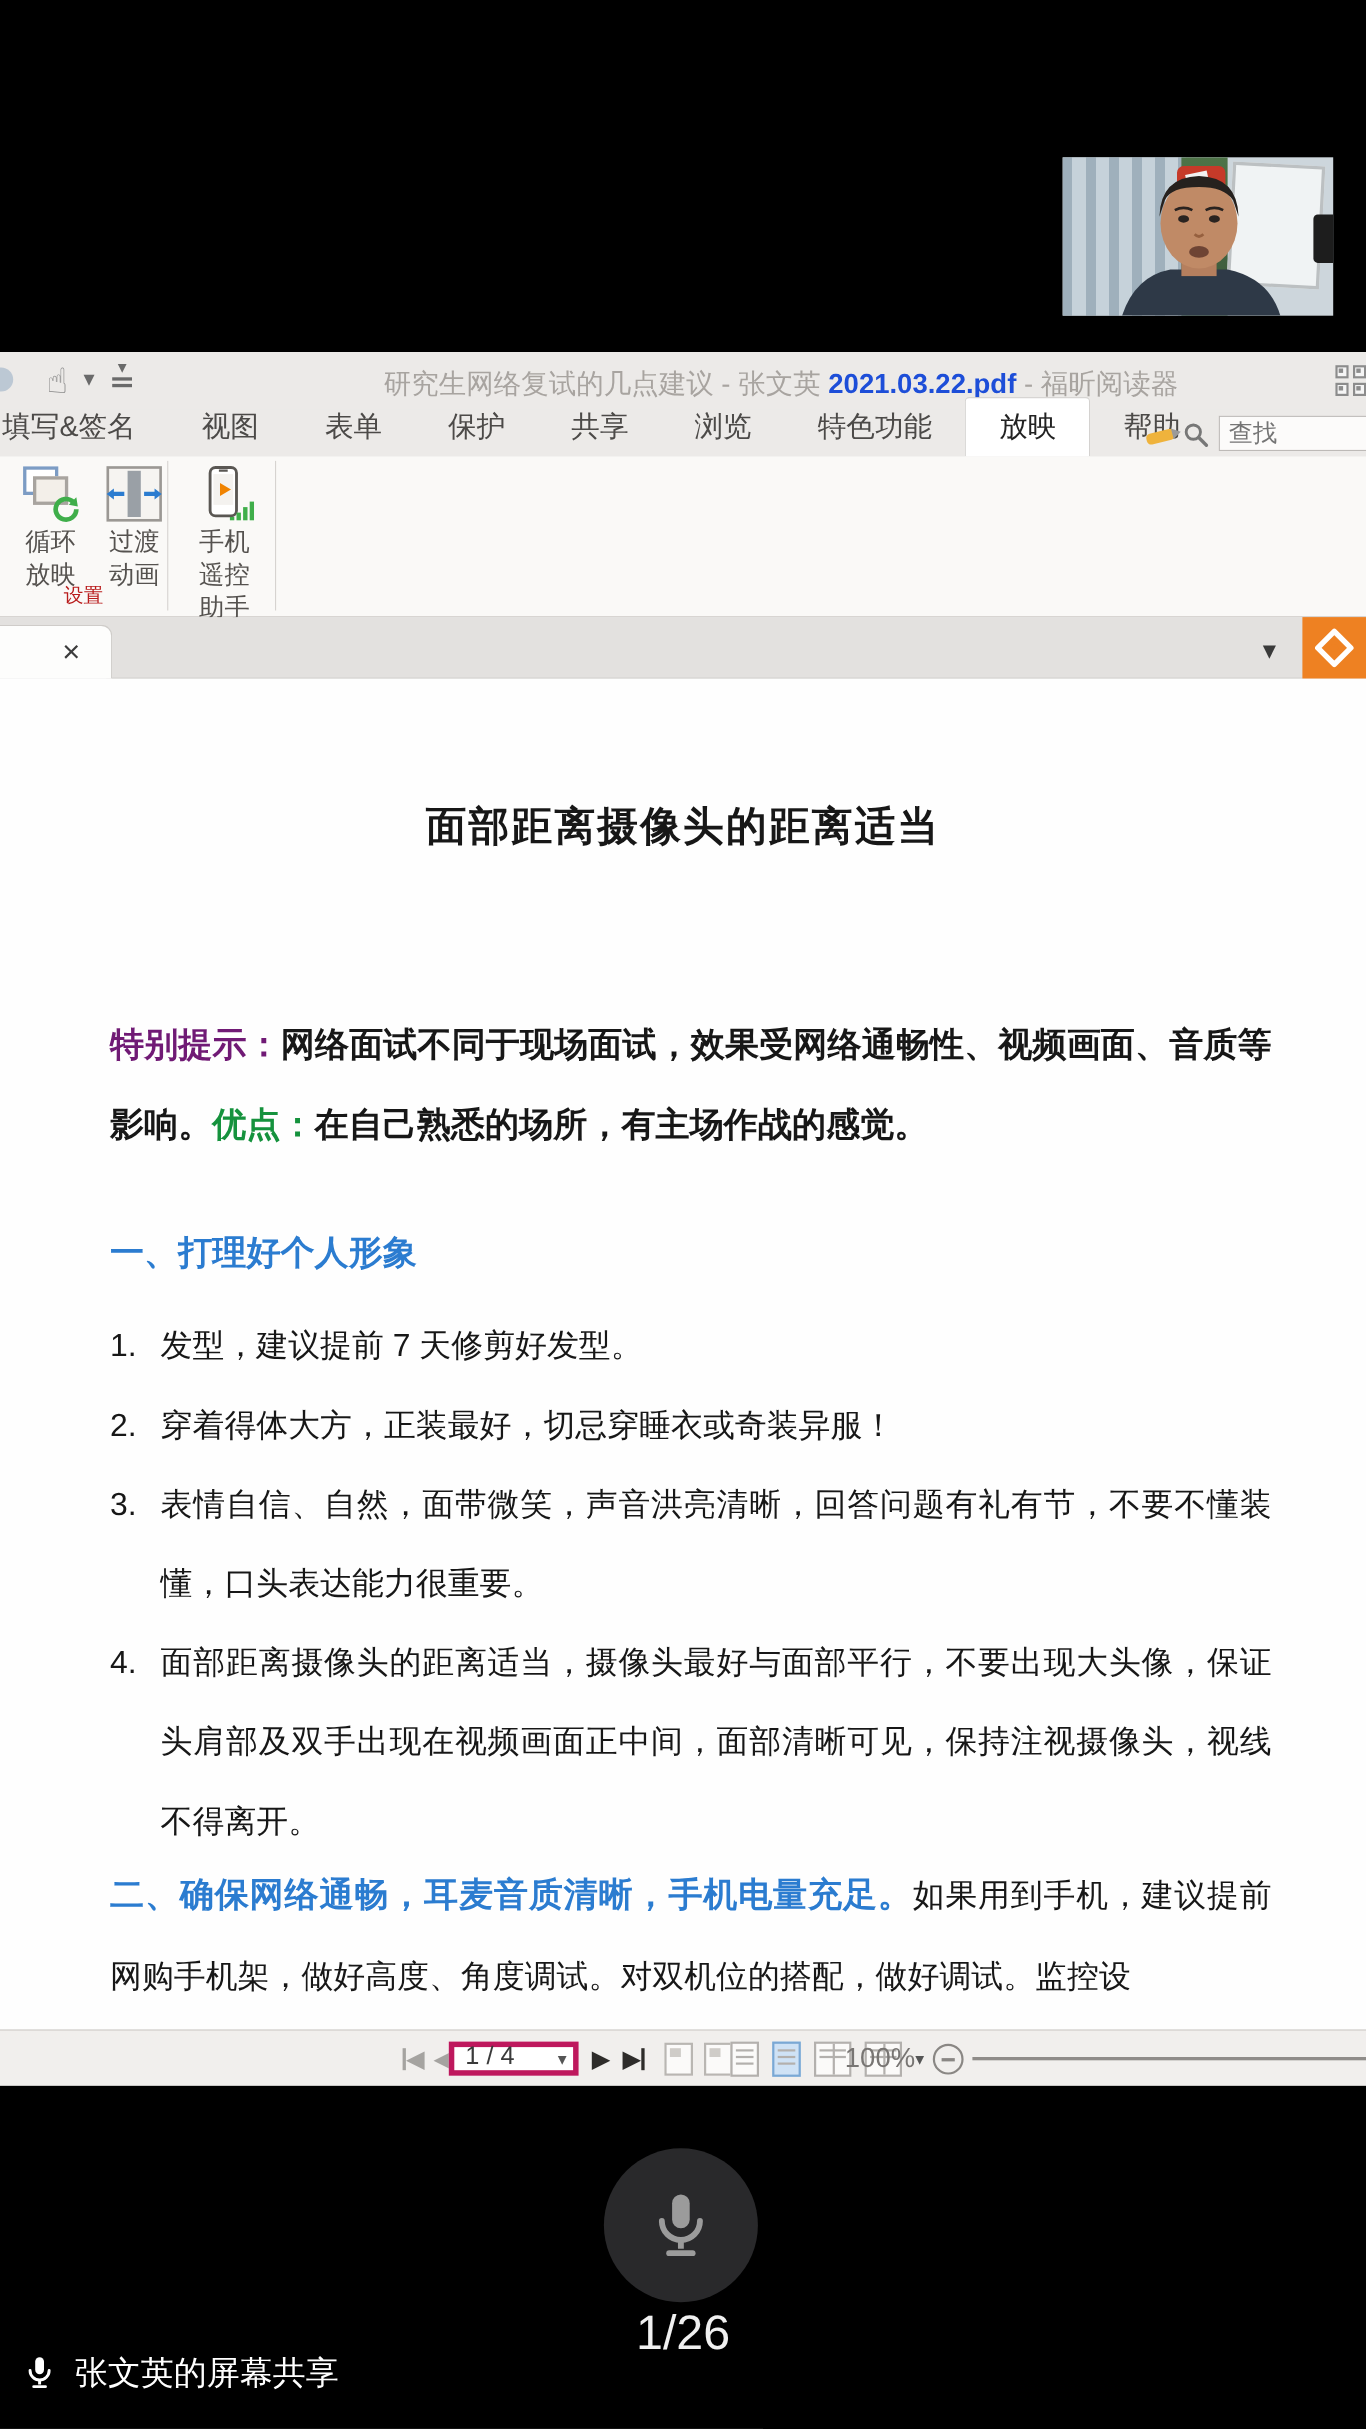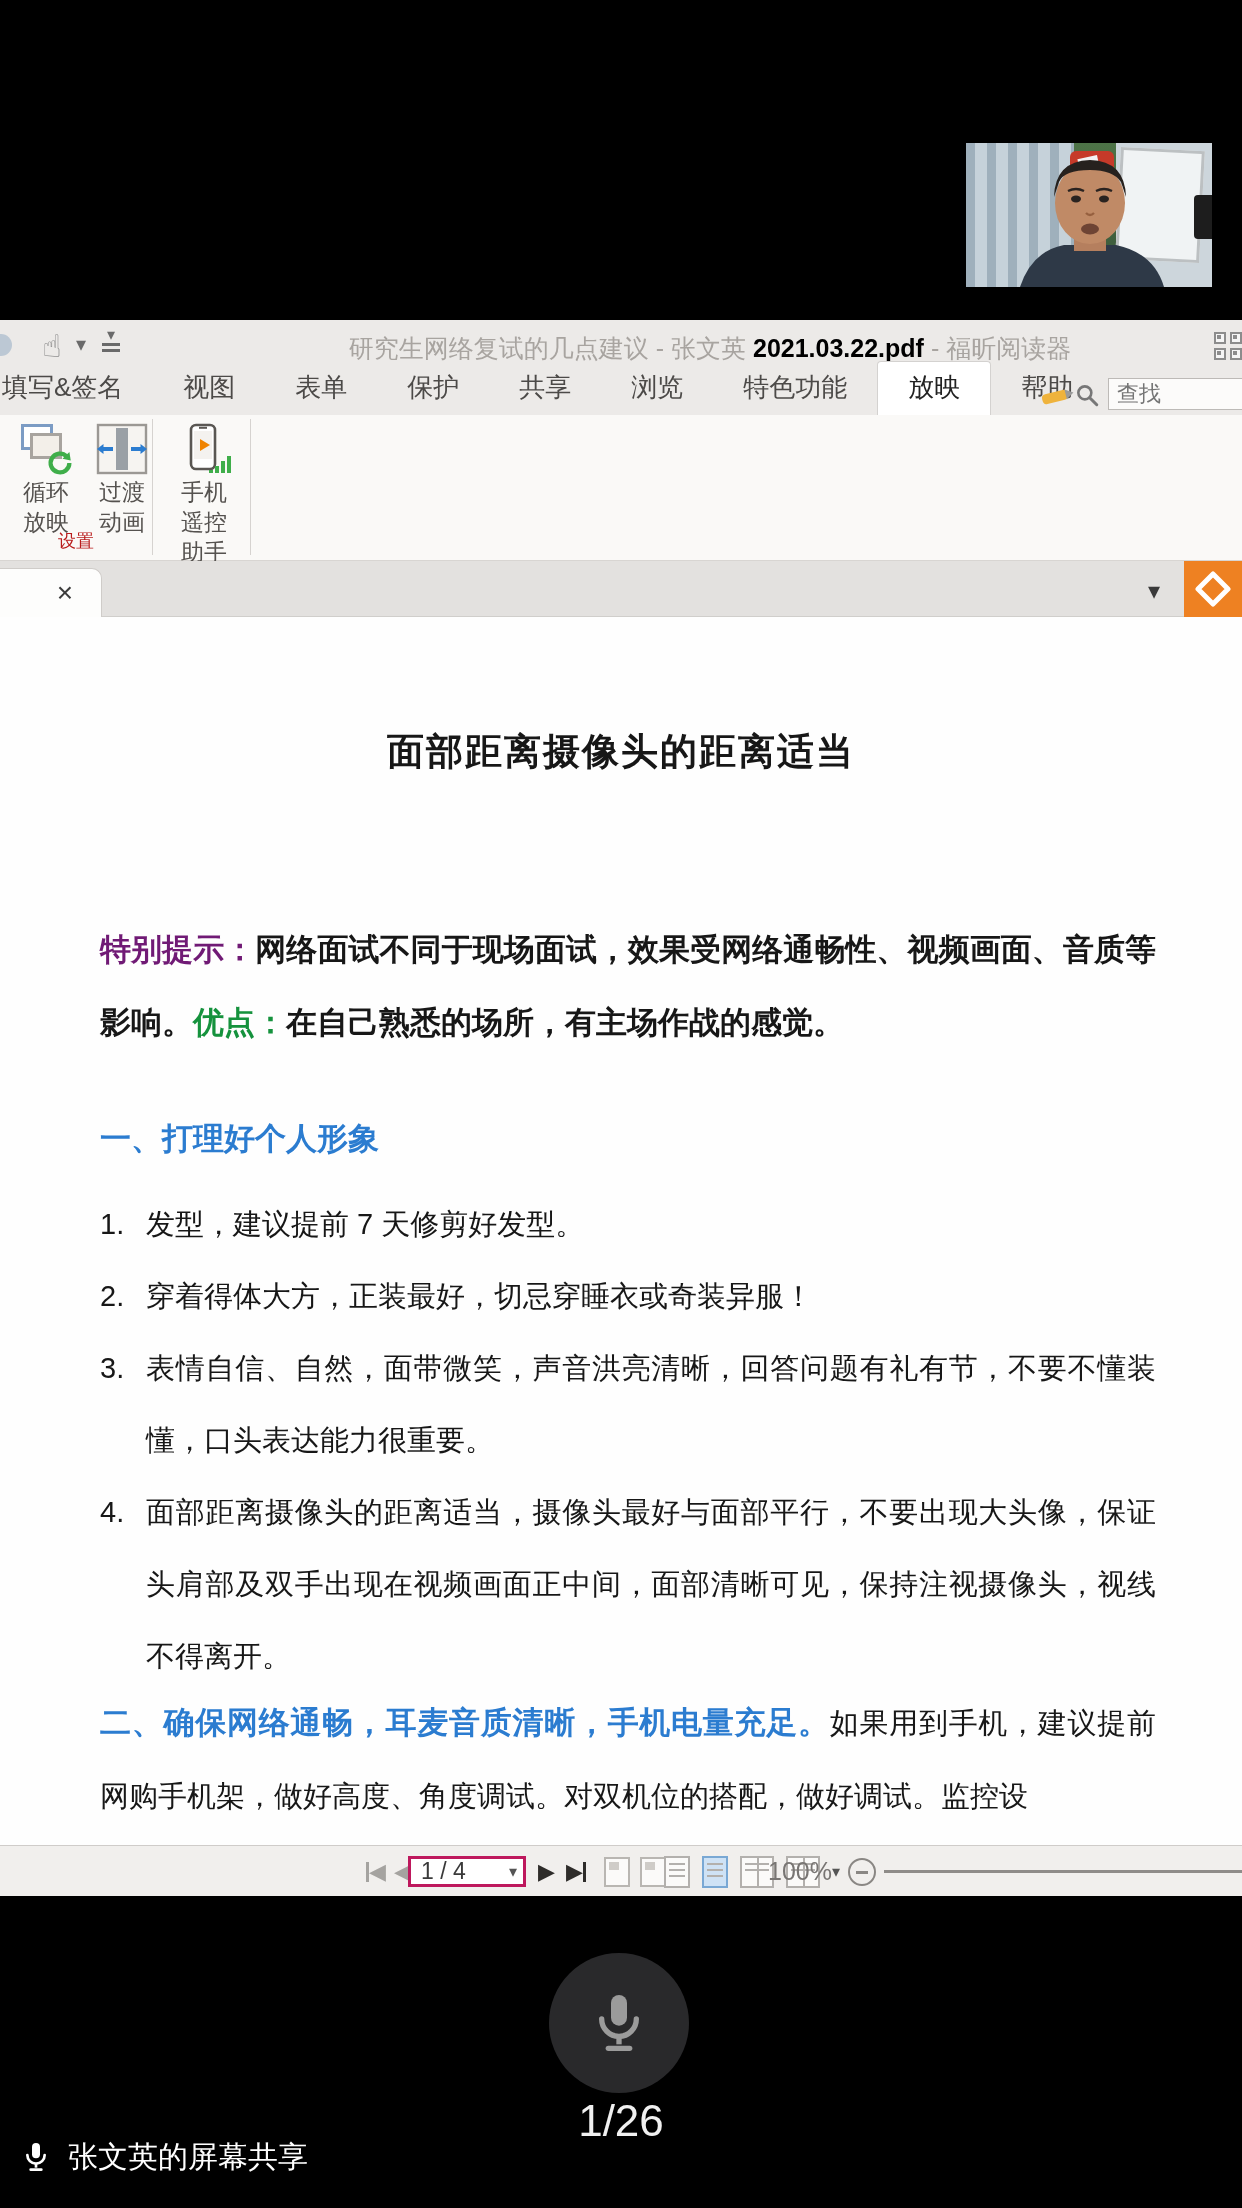--- a/index.html
+++ b/index.html
@@ -11,21 +11,21 @@
 
   
   .titlebar { position:absolute; left:0; top:0; width:1242px; height:52px; background:#eceae8; }
   .qa-partial { position:absolute; left:-10px; top:14px; width:22px; height:22px; border-radius:50%; background:#bcc8d4; }
   .hand-tool { position:absolute; left:32px; top:6px; width:40px; height:40px; color:#8a8a8a; font-size:32px; line-height:40px; text-align:center; }
   .qa-caret1 { position:absolute; left:76px; top:12px; color:#6a6a6a; font-size:20px; }
   .qa-menu { position:absolute; left:100px; top:10px; width:22px; height:26px; }
   .qa-menu .ln { height:3px; background:#6a6a6a; margin:3px 2px 0 2px; }
   .qa-menu .cr { color:#6a6a6a; font-size:16px; line-height:10px; display:block; text-align:center; }
   .win-title { position:absolute; left:290px; top:12px; width:840px; text-align:center; font-size:25px; color:#a8a4a0; white-space:nowrap; }
-  .win-title b { color:#000000; }
+  .win-title b { color:#1d4ed8; }
 
   
   .tabrow { position:absolute; left:0; top:50px; width:1242px; height:45px; }
   .tabs { display:flex; align-items:flex-end; height:45px; list-style:none; }
   .tab { padding:8px 30px 10px 30px; font-size:26px; color:#4c4a48; white-space:nowrap; }
   .tab.first { padding-left:2px; }
   .tab.active { background:#fff; border:1px solid #d4d2d0; border-bottom:none; border-radius:4px 4px 0 0; color:#222; }
 
   
   .search-cluster { position:absolute; left:1042px; top:58px; height:34px; }
@@ -74,21 +74,21 @@
   .sec2 { top:1069px; font-size:29px; line-height:73px; }
   .sec2 .h2t { font-size:31px; font-weight:bold; }
 
   
   .statusbar { position:absolute; left:0; top:1525px; width:1242px; height:51px; background:#f1efed; border-top:1px solid #cfccc9; }
   .sb { position:absolute; top:0; height:51px; display:flex; align-items:center; }
   .tri { font-size:22px; line-height:22px; }
   .tri.dis { color:#a5a3a0; } .tri.en { color:#2e2c2a; }
   .vbar { width:3px; height:20px; background:#a5a3a0; }
   .vbar.en { background:#2e2c2a; }
-  .pagebox { position:absolute; left:408px; top:10px; width:118px; height:31px; background:#fff; border:3px solid #be185d; display:flex; align-items:center; }
+  .pagebox { position:absolute; left:408px; top:10px; width:118px; height:31px; background:#fff; border:5px solid #be185d; display:flex; align-items:flex-end; }
   .pagebox .pv { flex:1; font-size:23px; color:#3a3a3a; padding-left:10px; }
   .pagebox .dd { font-size:16px; color:#555; padding-right:6px; }
   .mini-page { width:26px; height:30px; border:2px solid #b9b6b2; background:#fbfaf9; position:relative; margin-right:10px; }
   .mini-page:after { content:""; position:absolute; left:3px; top:3px; width:10px; height:8px; background:#cfccc8; }
   .view-ic { width:26px; height:32px; border:2px solid #b3b0ad; background:#fbfaf9; margin-right:12px; position:relative; }
   .view-ic .l { position:absolute; left:3px; right:3px; height:2px; background:#b3b0ad; }
   .view-ic.two { width:34px; }
   .view-ic.two:before { content:""; position:absolute; left:50%; top:0; bottom:0; width:2px; background:#b3b0ad; }
   .view-ic.active { background:#cfe2f5; border-color:#7aa8d4; }
   .zoom-lbl { font-size:25px; color:#787573; }

